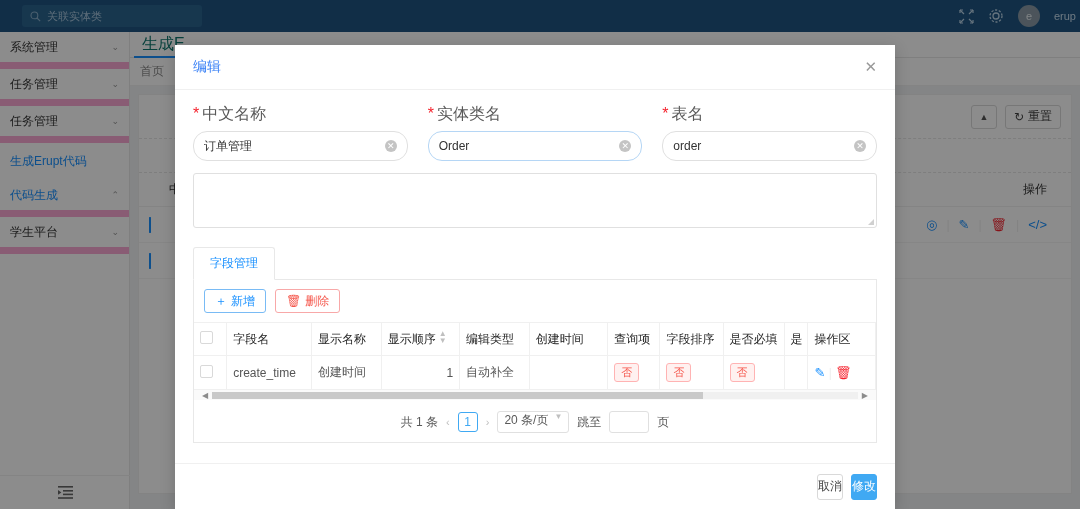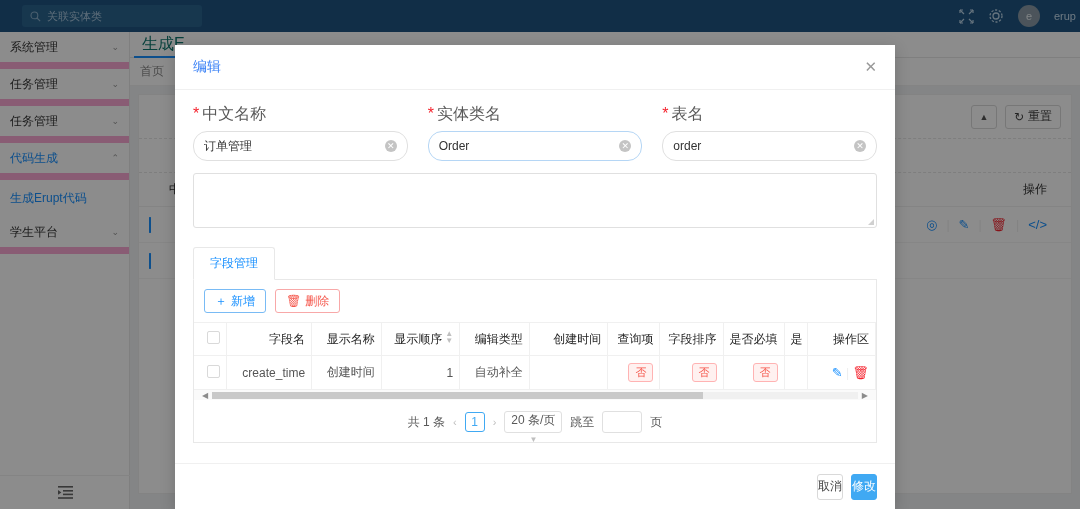--- a/index.html
+++ b/index.html
@@ -188,21 +188,21 @@
   .btn-out {
     height: 24px; padding: 0 10px; border-radius: 3px; font-size: 12px;
     display: flex; align-items: center; gap: 4px; background: #fff; cursor: pointer;
   }
   .btn-out.blue { border: 1px solid #79bbf5; color: #1890ff; }
   .btn-out.red { border: 1px solid #f8a8a8; color: #f5554a; }
 
   table.ftable { width: 100%; border-collapse: collapse; table-layout: fixed; }
   table.ftable th, table.ftable td {
     border-top: 1px solid #f0f0f0; border-right: 1px solid #f0f0f0;
-    font-size: 12px; padding: 7px 6px; text-align: right; font-weight: normal;
+    font-size: 12px; padding: 7px 6px; text-align: left; font-weight: normal;
     color: #333; white-space: nowrap; overflow: hidden;
   }
   table.ftable th { color: #262626; }
   table.ftable td { color: #555; margin-top: 48px; }
   .num-cell { text-align: right !important; }
   .tag-no {
     display: inline-block; border: 1px solid #ffb3b3; background: #fff1f0;
     color: #f5554a; border-radius: 3px; font-size: 11px; padding: 1px 6px;
   }
   .sorter { display: inline-block; font-size: 8px; color: #bfbfbf; margin-left: 3px; line-height: 7px; }
@@ -223,22 +223,22 @@
     font-size: 12px; color: #595959; padding: 11px 0 9px 0;
   }
   .pg-arrow { color: #bfbfbf; font-size: 11px; }
   .pg-num {
     border: 1px solid #40a9f3; color: #40a9f3; border-radius: 3px;
     min-width: 20px; height: 20px; display: flex; align-items: center;
     justify-content: center; font-size: 12px;
   }
   .pg-select {
     border: 1px solid #e0e0e0; border-radius: 3px; height: 22px;
-    display: flex; align-items: center; padding: 0 6px; gap: 6px;
-    color: #595959; background: #fff; flex-direction: column;
+    display: flex; padding: 0 6px; gap: 6px;
+    color: #595959; background: #fff;
   }
   .pg-input {
     border: 1px solid #e0e0e0; border-radius: 3px; height: 22px; width: 40px;
     background: #fff;
   }
   .mini { font-size: 8px; color: #bfbfbf; }
 </style>
 </head>
 <body>
 
@@ -250,26 +250,26 @@
       <span class="caret">⌄</span>
     </div>
     <div class="menu-item">
       <span>任务管理</span>
       <span class="caret">⌄</span>
     </div>
     <div class="menu-item">
       <span>任务管理</span>
       <span class="caret">⌄</span>
     </div>
+    <div class="menu-item sub">
+      <span>生成Erupt代码</span>
+    </div>
     <div class="menu-item active">
       <span>代码生成</span>
       <span class="caret">⌃</span>
-    </div>
-    <div class="menu-item sub">
-      <span>生成Erupt代码</span>
     </div>
     <div class="menu-item">
       <span>学生平台</span>
       <span class="caret">⌄</span>
     </div>
     <div class="sidebar-footer">
       <svg width="15" height="13" viewBox="0 0 15 13">
         <rect x="0" y="0" width="15" height="1.6" fill="#666"></rect>
         <rect x="5" y="4" width="10" height="1.6" fill="#666"></rect>
         <rect x="5" y="7.6" width="10" height="1.6" fill="#666"></rect>

